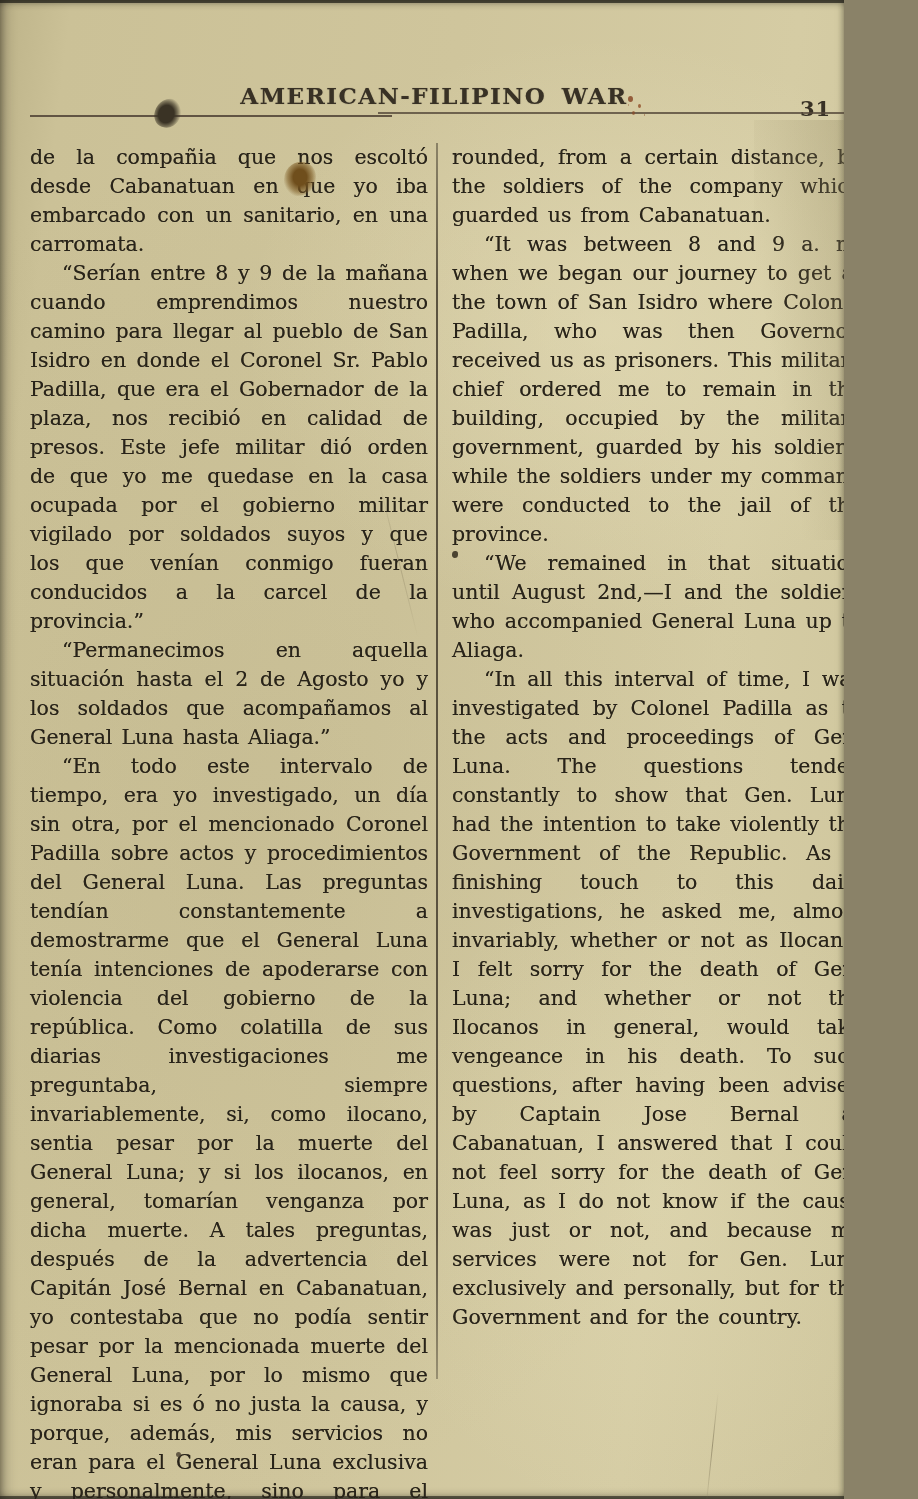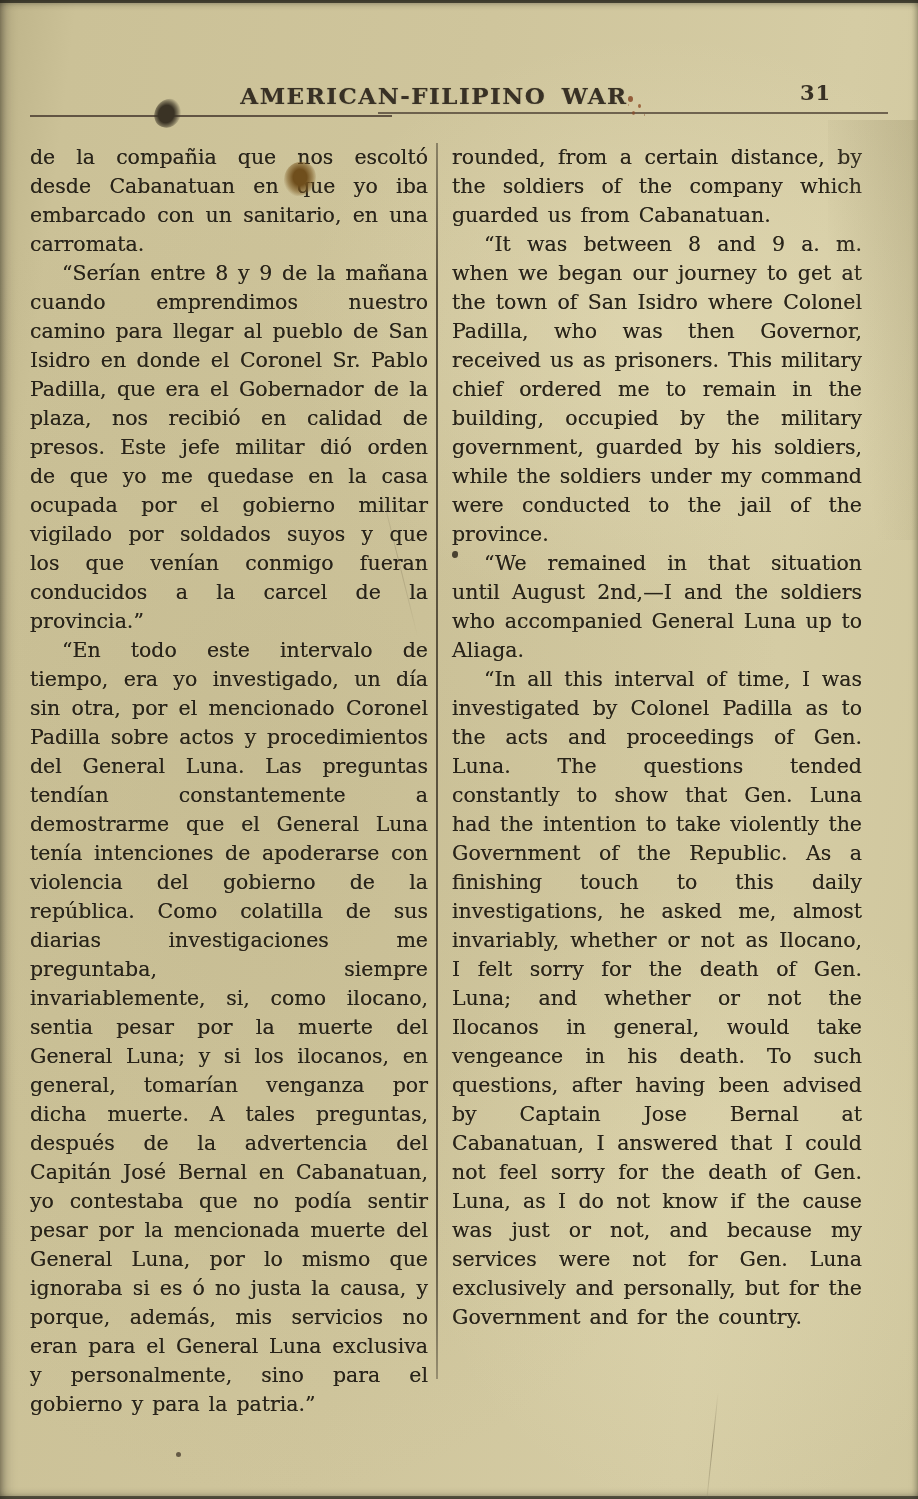--- a/index.html
+++ b/index.html
@@ -4,21 +4,21 @@
 <style>
   html,body{margin:0;padding:0;}
   body{
     width:918px;height:1499px;
     font-family:"DejaVu Serif","Liberation Serif",serif;
     background:#8a8268;
     overflow:hidden;
   }
   .page{
     position:relative;
-    width:918px;height:1499px;
+    width:844px;height:1499px;
     background:
       radial-gradient(ellipse 520px 420px at 72% 22%, rgba(238,231,196,0.40), rgba(238,231,196,0) 70%),
       radial-gradient(ellipse 460px 500px at 78% 80%, rgba(234,227,190,0.30), rgba(234,227,190,0) 65%),
       radial-gradient(ellipse 700px 900px at 30% 55%, rgba(176,166,124,0.22), rgba(176,166,124,0) 75%),
       linear-gradient(97deg, #bdb389 0%, #cbc197 7%, #cfc59c 45%, #d5cca4 78%, #cfc69d 100%);
     box-shadow:
       inset 0 5px 9px -4px rgba(35,33,24,0.65),
       inset 0 -6px 10px -5px rgba(35,33,24,0.55),
       inset 9px 0 14px -7px rgba(55,50,36,0.55),
       inset -5px 0 9px -5px rgba(70,64,46,0.40);
@@ -30,21 +30,21 @@
 
   .running-title{
     position:absolute;top:82px;left:0;width:868px;
     text-align:center;
     font-size:23px;font-weight:bold;letter-spacing:1.5px;
     word-spacing:6px;
     color:#383125;
     text-shadow:0 0 1px rgba(56,49,37,0.45);
   }
   .page-number{
-    position:absolute;top:80px;left:800px;
+    position:absolute;top:96px;left:800px;
     font-size:21px;font-weight:bold;color:#383125;
     letter-spacing:1px;
   }
   .rule{position:absolute;background:#55483a;}
   .rule.left-seg{top:115px;left:30px;width:362px;height:2px;opacity:.9;}
   .rule.right-seg{top:112px;left:378px;width:510px;height:2px;opacity:.8;}
 
   .col{
     position:absolute;top:143px;
     font-size:20.5px;line-height:29px;
@@ -116,20 +116,21 @@
 
   <div class="running-title">AMERICAN-FILIPINO WAR</div>
   <div class="page-number">31</div>
 
   <div class="rule left-seg"></div>
   <div class="rule right-seg"></div>
 
   <section class="col left-col">
     <p>de la compañia que nos escoltó desde Cabanatuan en que yo iba embarcado con un sanitario, en una carromata.</p>
     <p class="indent">“Serían entre 8 y 9 de la mañana cuando emprendimos nuestro camino para llegar al pueblo de San Isidro en donde el Coronel Sr. Pablo Padilla, que era el Gobernador de la plaza, nos recibió en calidad de presos. Este jefe militar dió orden de que yo me quedase en la casa ocupada por el gobierno militar vigilado por soldados suyos y que los que venían conmigo fueran conducidos a la carcel de la provincia.”</p>
+    <p class="indent">“Permanecimos en aquella situación hasta el 2 de Agosto yo y los soldados que acompañamos al General Luna hasta Aliaga.”</p>
     <p class="indent">“En todo este intervalo de tiempo, era yo investigado, un día sin otra, por el mencionado Coronel Padilla sobre actos y procedimientos del General Luna.  Las preguntas tendían constantemente a demostrarme que el General Luna tenía intenciones de apoderarse con violencia del gobierno de la república.  Como colatilla de sus diarias investigaciones me preguntaba, siempre invariablemente, si, como ilocano, sentia pesar por la muerte del General Luna; y si los ilocanos, en general, tomarían venganza por dicha muerte.  A tales preguntas, después de la advertencia del Capitán José Bernal en Cabanatuan, yo contestaba que no podía sentir pesar por la mencionada muerte del General Luna, por lo mismo que ignoraba si es ó no justa la causa, y porque, además, mis servicios no eran para el General Luna exclusiva y personalmente, sino para el gobierno y para la patria.”</p>
 
   </section>
 
   <div class="col-divider"></div>
 
   <section class="col right-col">
     <p>rounded, from a certain distance, by the soldiers of the company which guarded us from Cabanatuan.</p>
     <p class="indent">“It was between 8 and 9 a. m. when we began our journey to get at the town of San Isidro where Colonel Padilla, who was then Governor, received us as prisoners.  This military chief ordered me to remain in the building, occupied by the military government, guarded by his soldiers, while the soldiers under my command were conducted to the jail of the province.</p>
     <p class="indent">“We remained in that situation until August 2nd,—I and the soldiers who accompanied General Luna up to Aliaga.</p>

